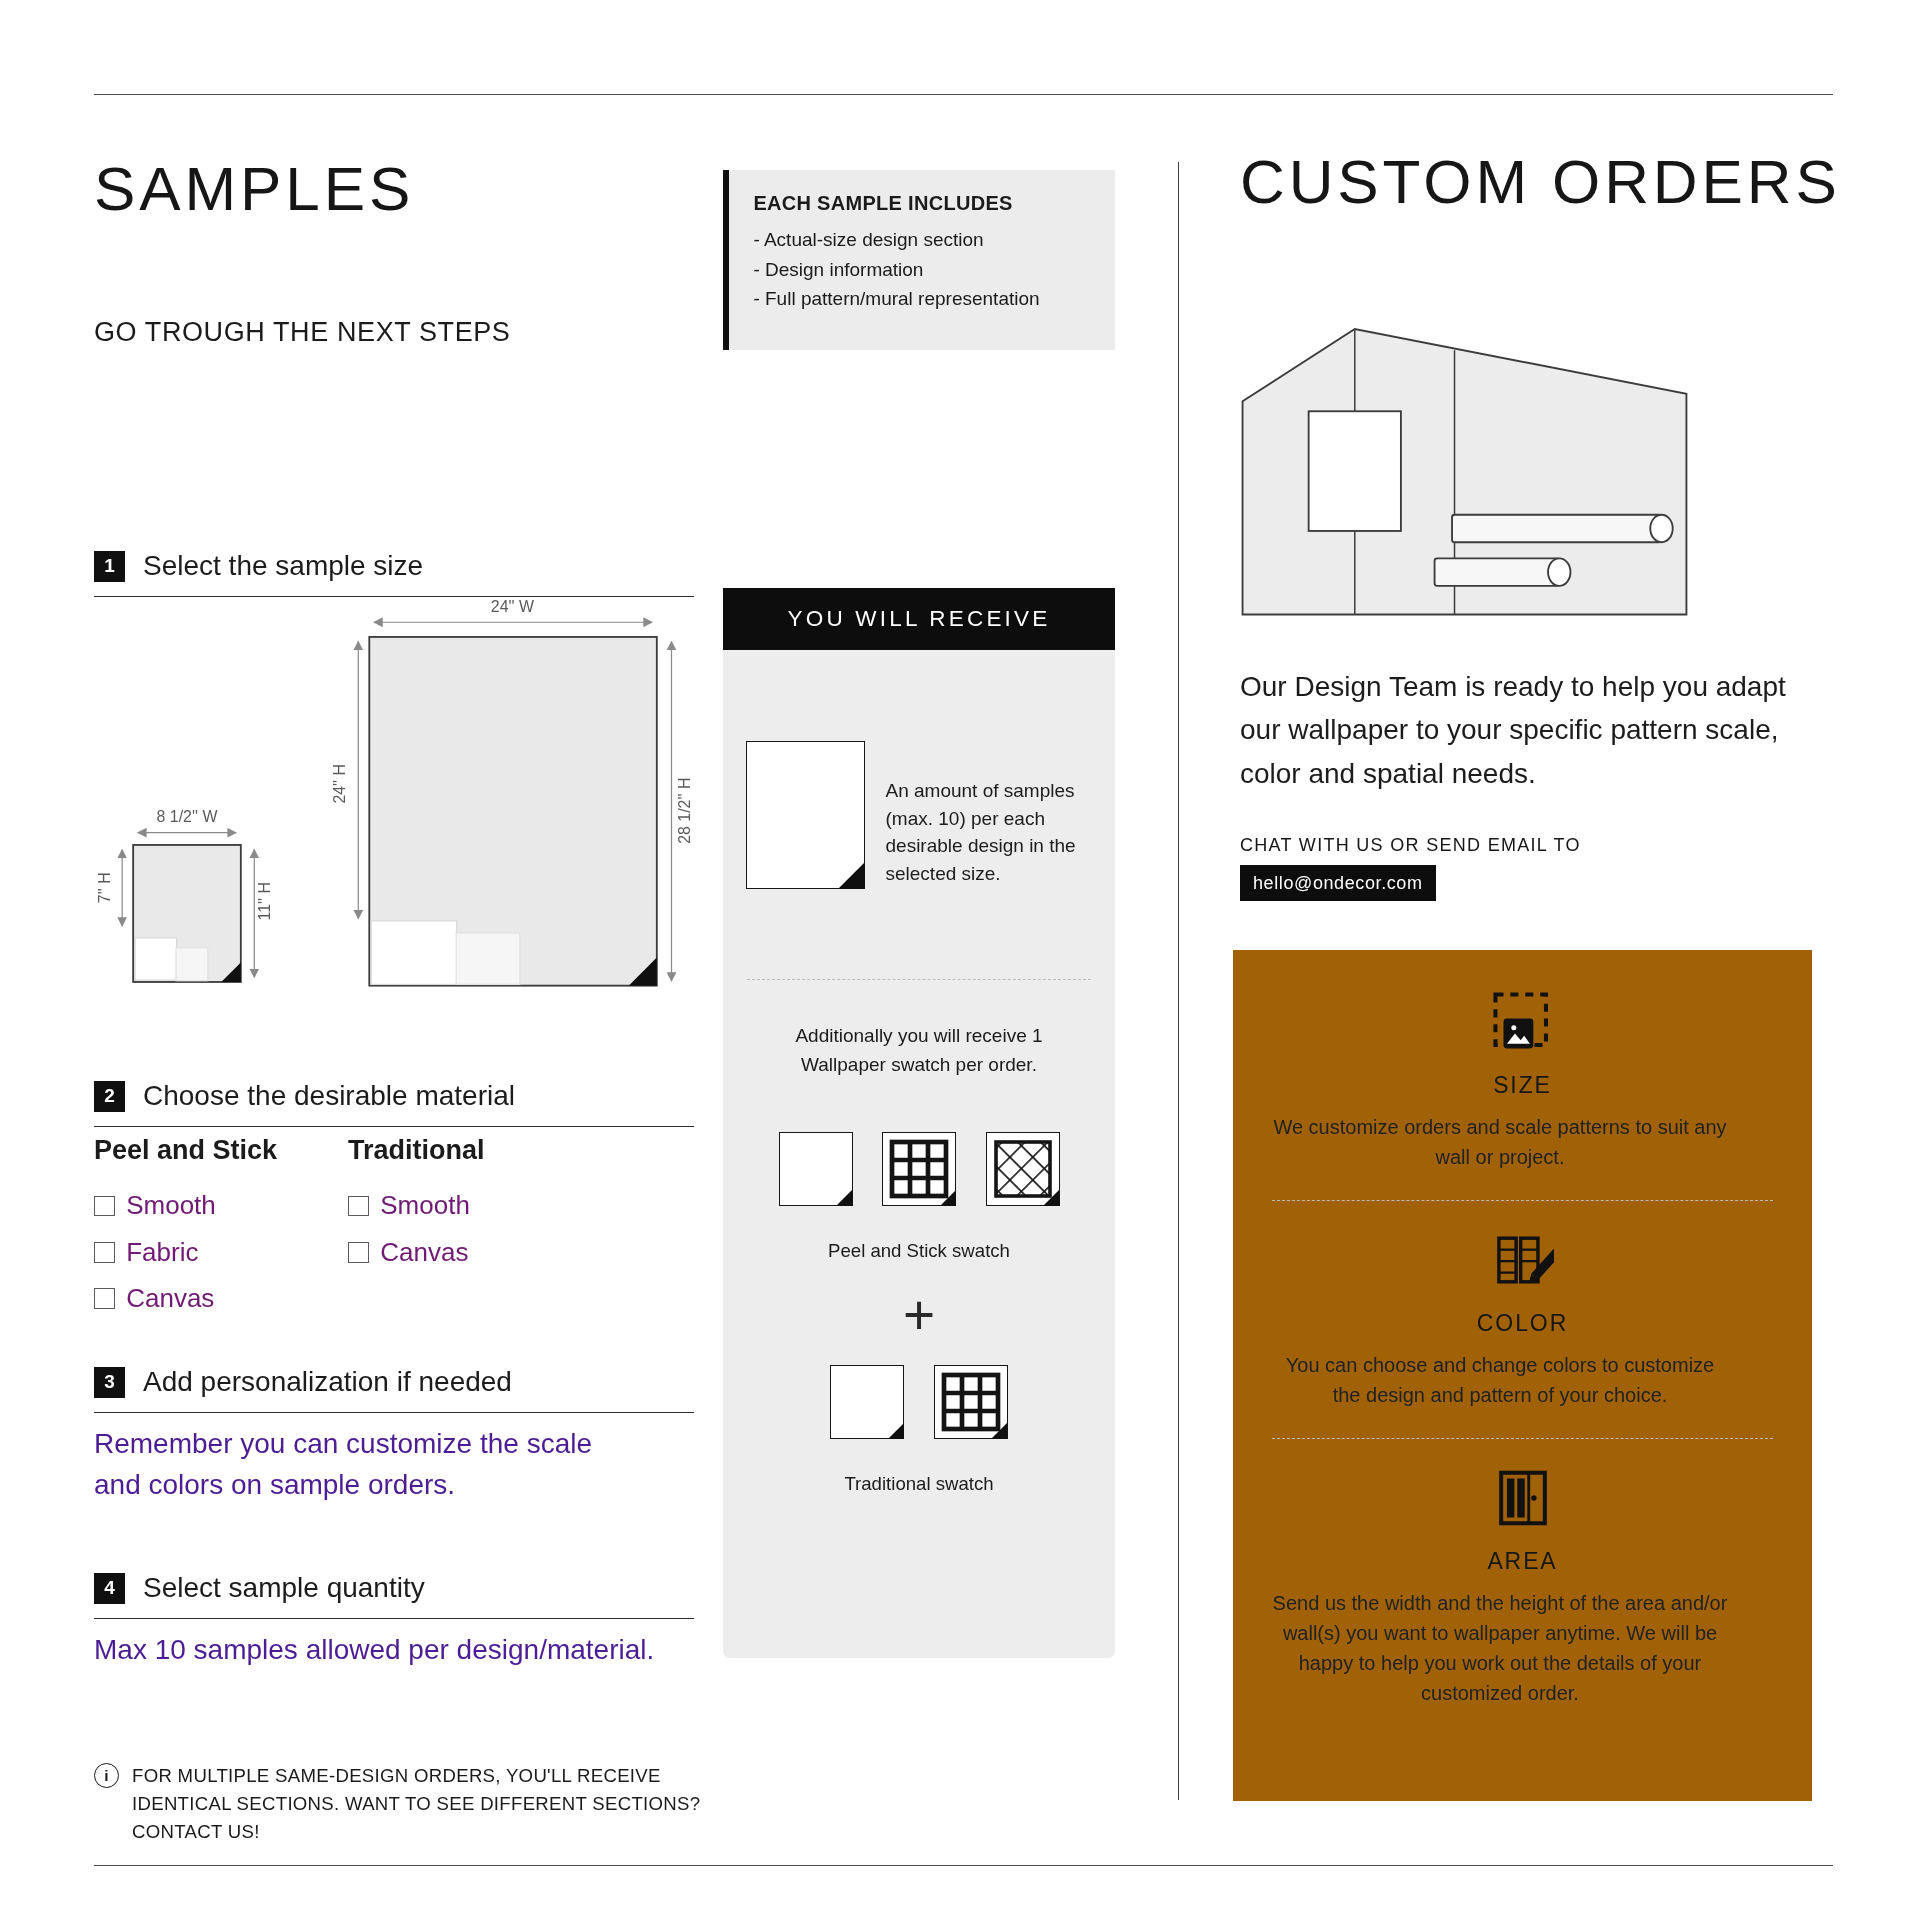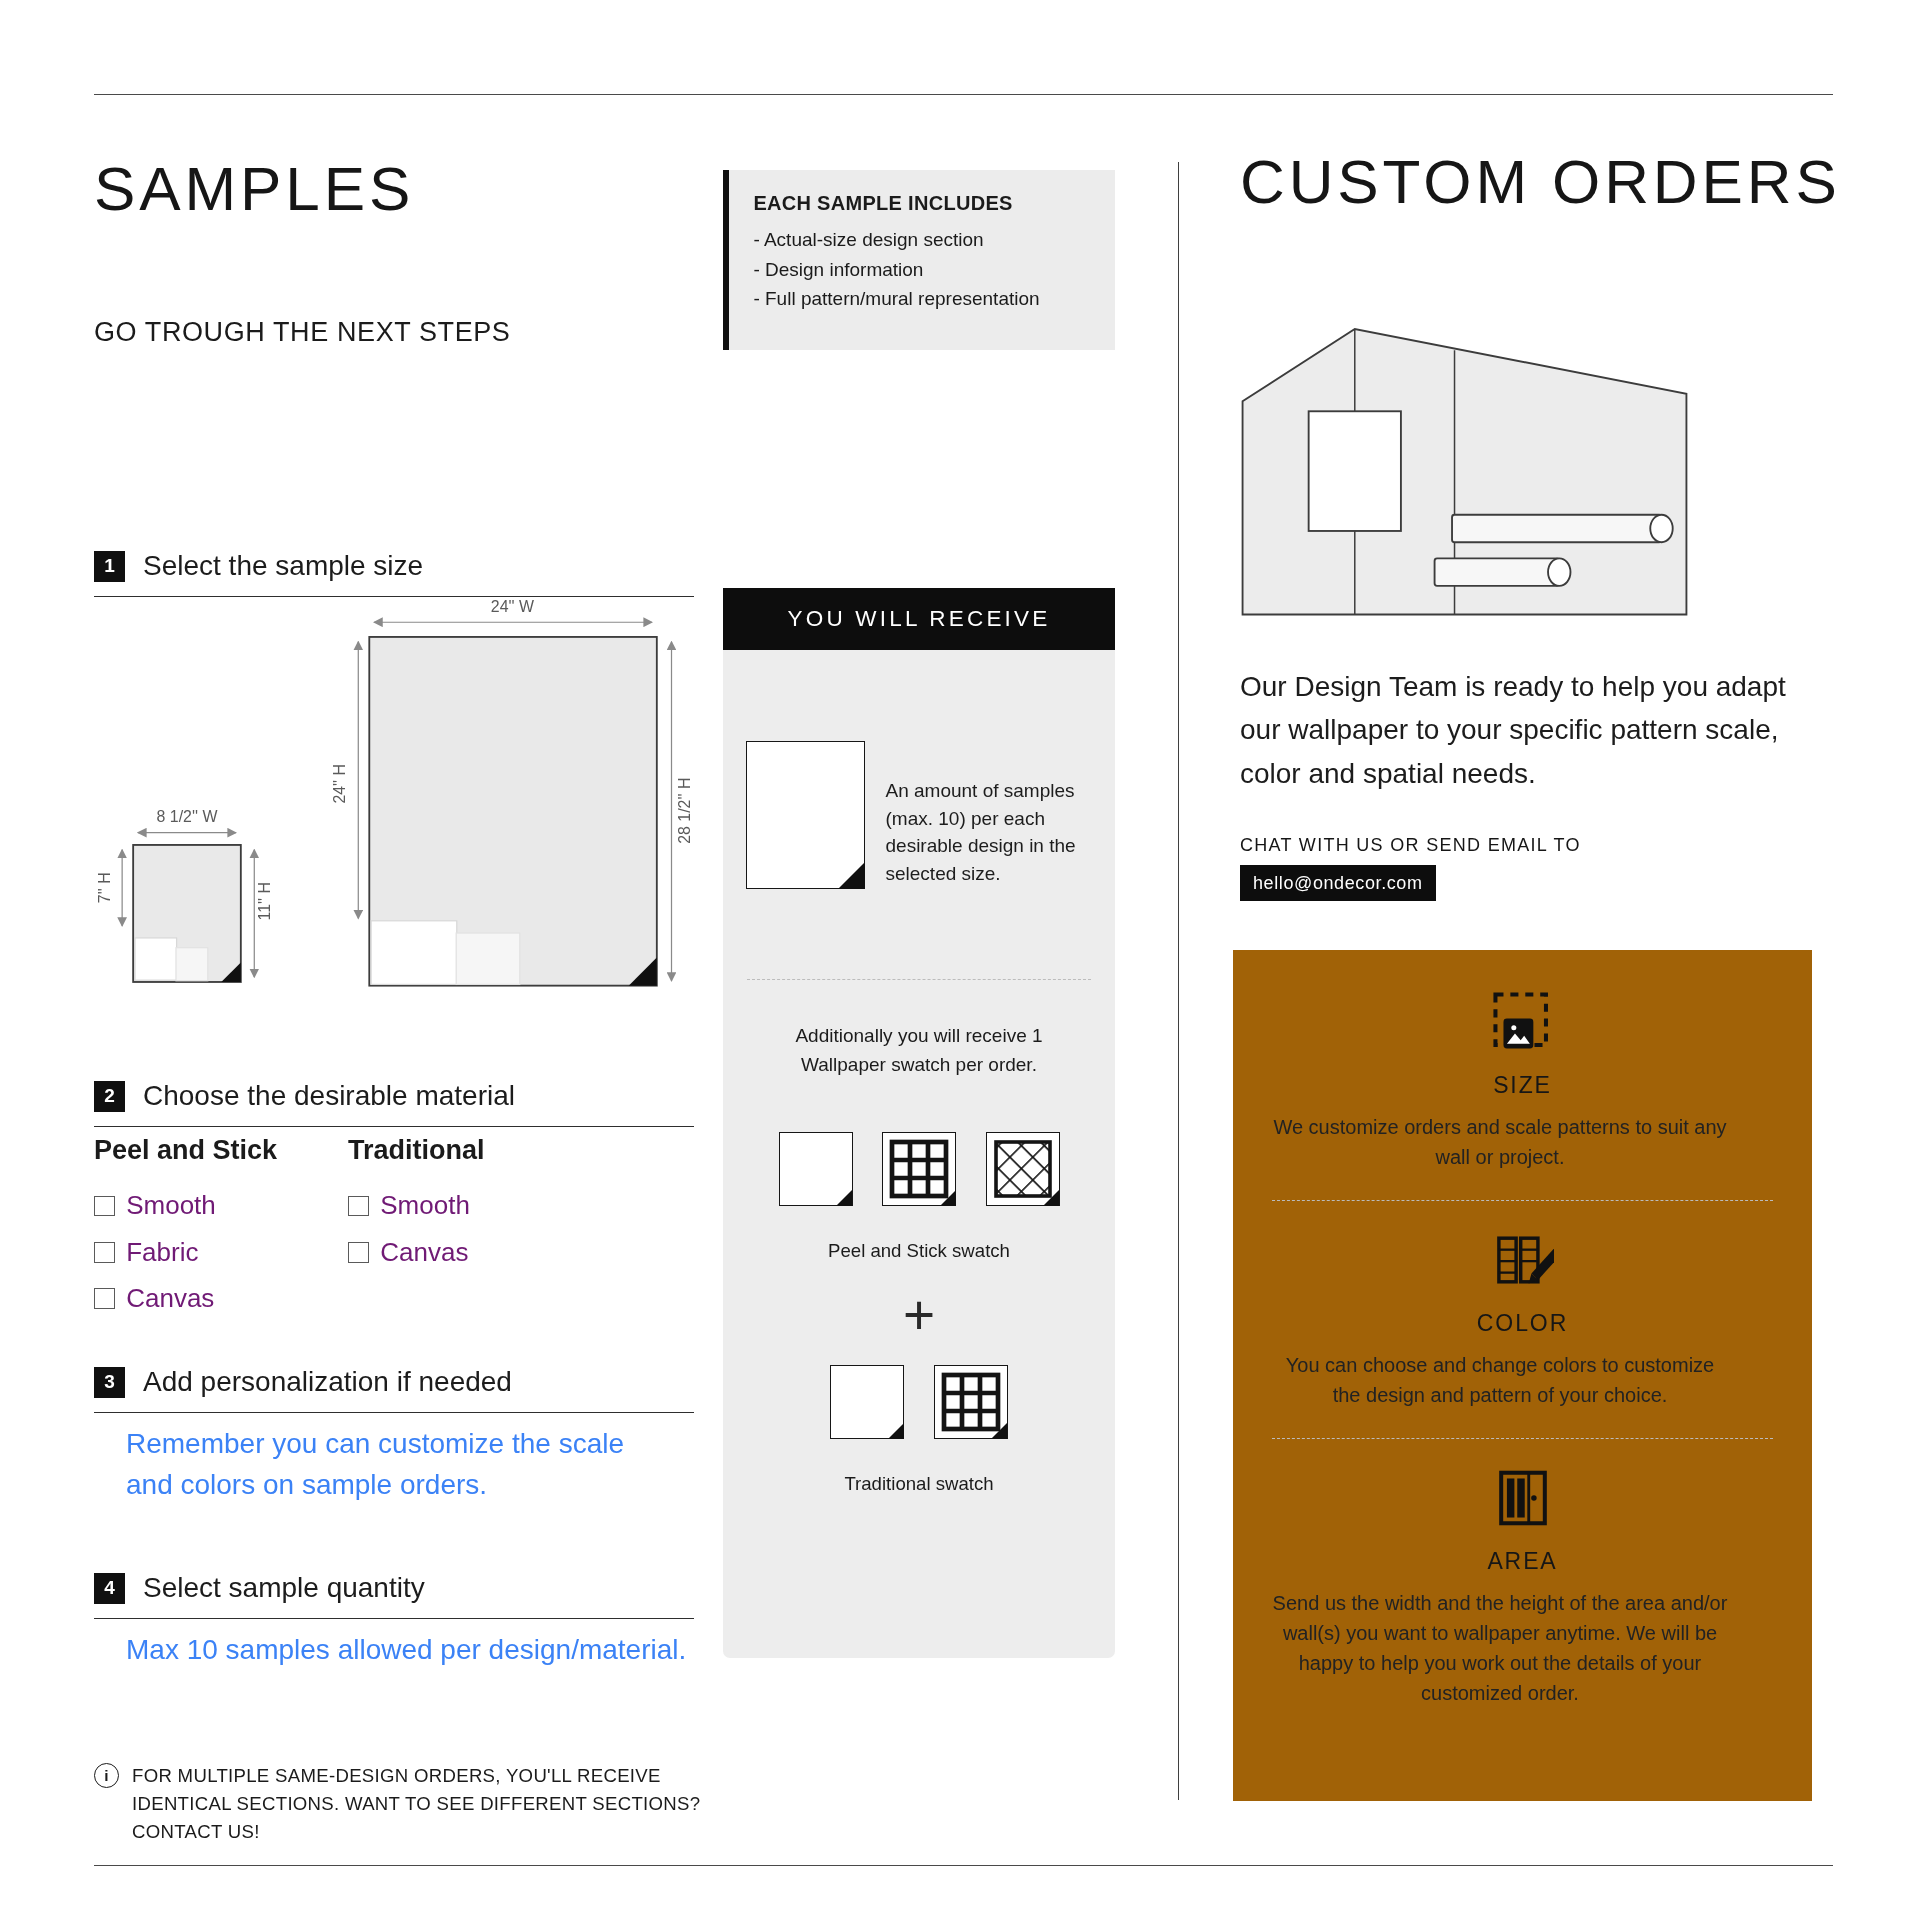--- a/index.html
+++ b/index.html
@@ -14,21 +14,21 @@
   .intro{position:absolute;font-size:27px;line-height:1.45;letter-spacing:0.6px;color:#1b1b1b;}
 
   .includes-box{position:absolute;background:#ececec;border-left:6.4px solid #101010;padding:22px 24.4px 24.4px 24.4px;box-sizing:border-box;}
   .includes-title{font-size:20px;font-weight:bold;margin-bottom:10.3px;letter-spacing:0.3px;}
   .includes-item{font-size:19px;line-height:1.55;width:295px;padding-left:14px;text-indent:-14px;}
 
   .step-head{position:absolute;display:flex;align-items:center;gap:18px;width:600px;border-bottom:1.3px solid #2e2e2e;padding-bottom:14px;}
   .step-num{width:31px;height:31px;background:#101010;color:#fff;font-size:19px;font-weight:bold;display:flex;align-items:center;justify-content:center;flex:none;}
   .step-label{font-size:28px;color:#1c1c1c;}
 
-  .step-body{position:absolute;font-size:28px;line-height:1.45;color:#3b82f6;margin-left:32px;}
+  .step-body{position:absolute;font-size:28px;line-height:1.45;color:#4c1d95;}
 
   .materials{position:absolute;display:flex;gap:71px;}
   .mat-col{display:flex;flex-direction:column;}
   .mat-title{font-size:27px;font-weight:bold;margin-bottom:16.7px;}
   .mat-opt{display:flex;align-items:center;gap:11.6px;font-size:26px;margin:7.7px 0;color:#701a75;}
   .cb{width:18.6px;height:18.6px;border:1.9px solid #5a5a5a;flex:none;background:#fff;}
 
   .note{position:absolute;display:flex;gap:13px;align-items:flex-start;width:655px;}
   .note-icon{width:23px;height:23px;border:1.9px solid #1b1b1b;border-radius:50%;display:flex;align-items:center;justify-content:center;font-size:15.4px;font-weight:bold;flex:none;margin-top:1.3px;}
   .note-text{font-size:18.6px;line-height:1.5;letter-spacing:0.3px;width:604px;}

